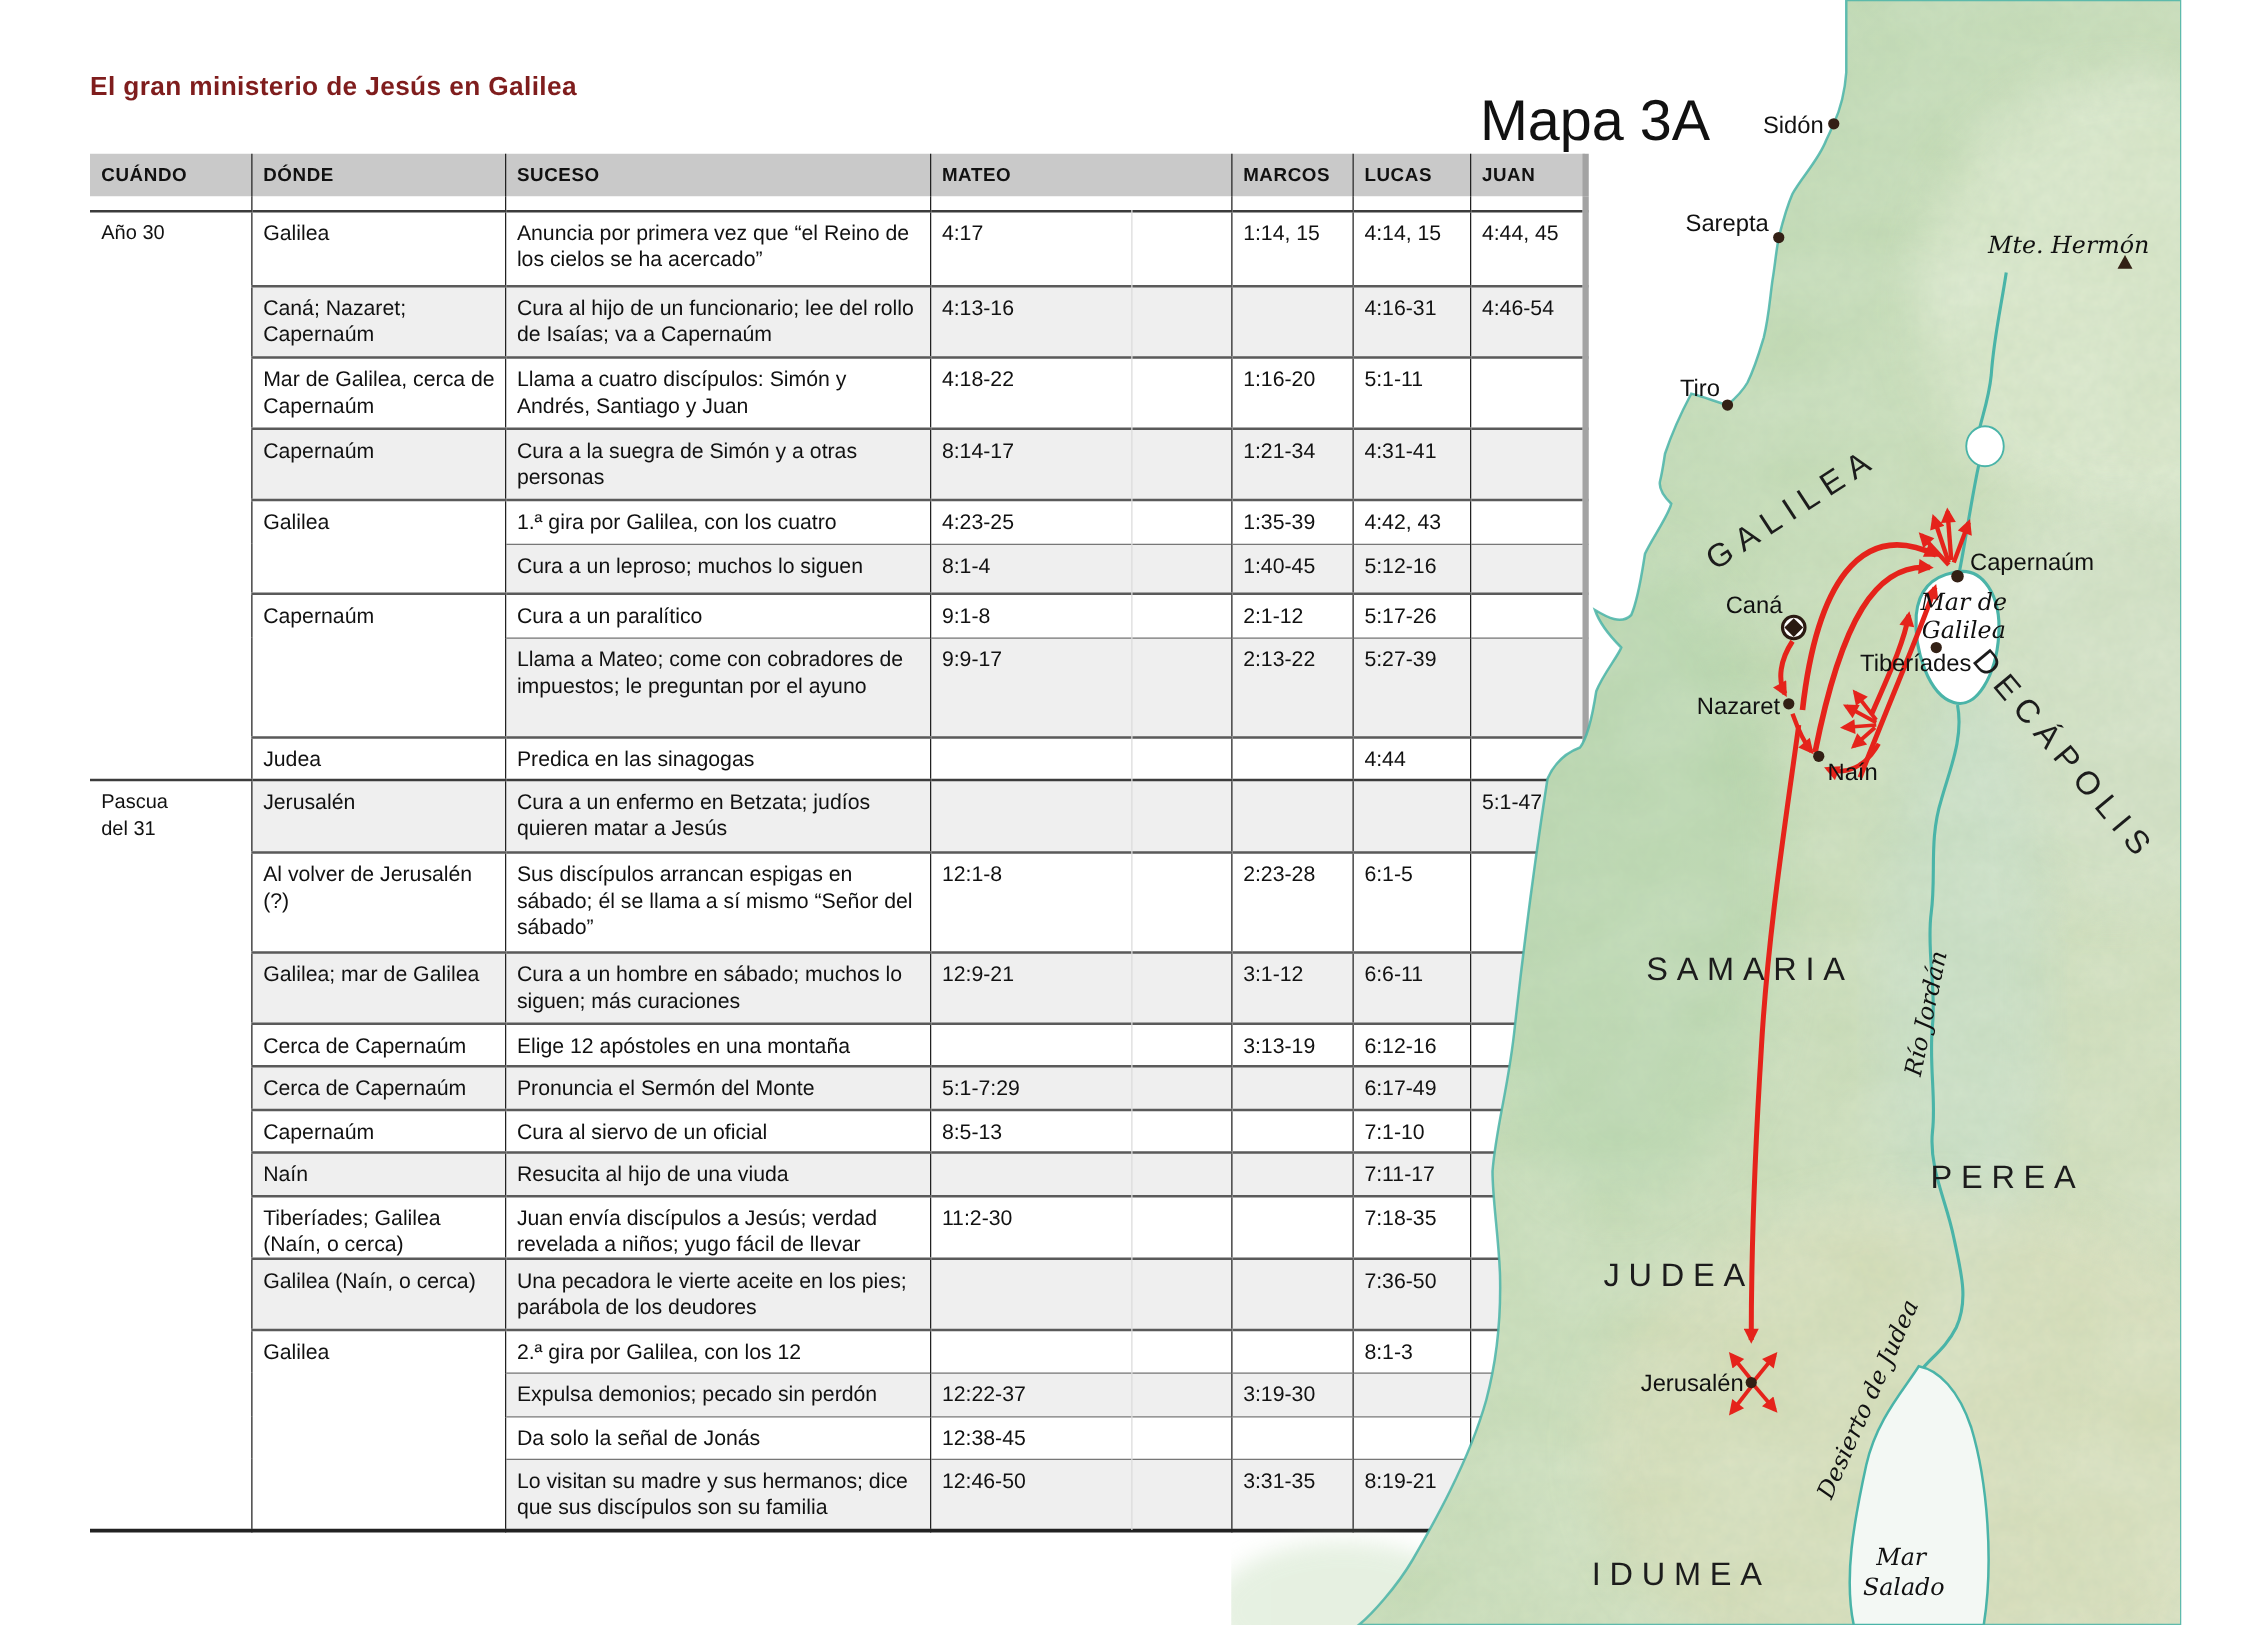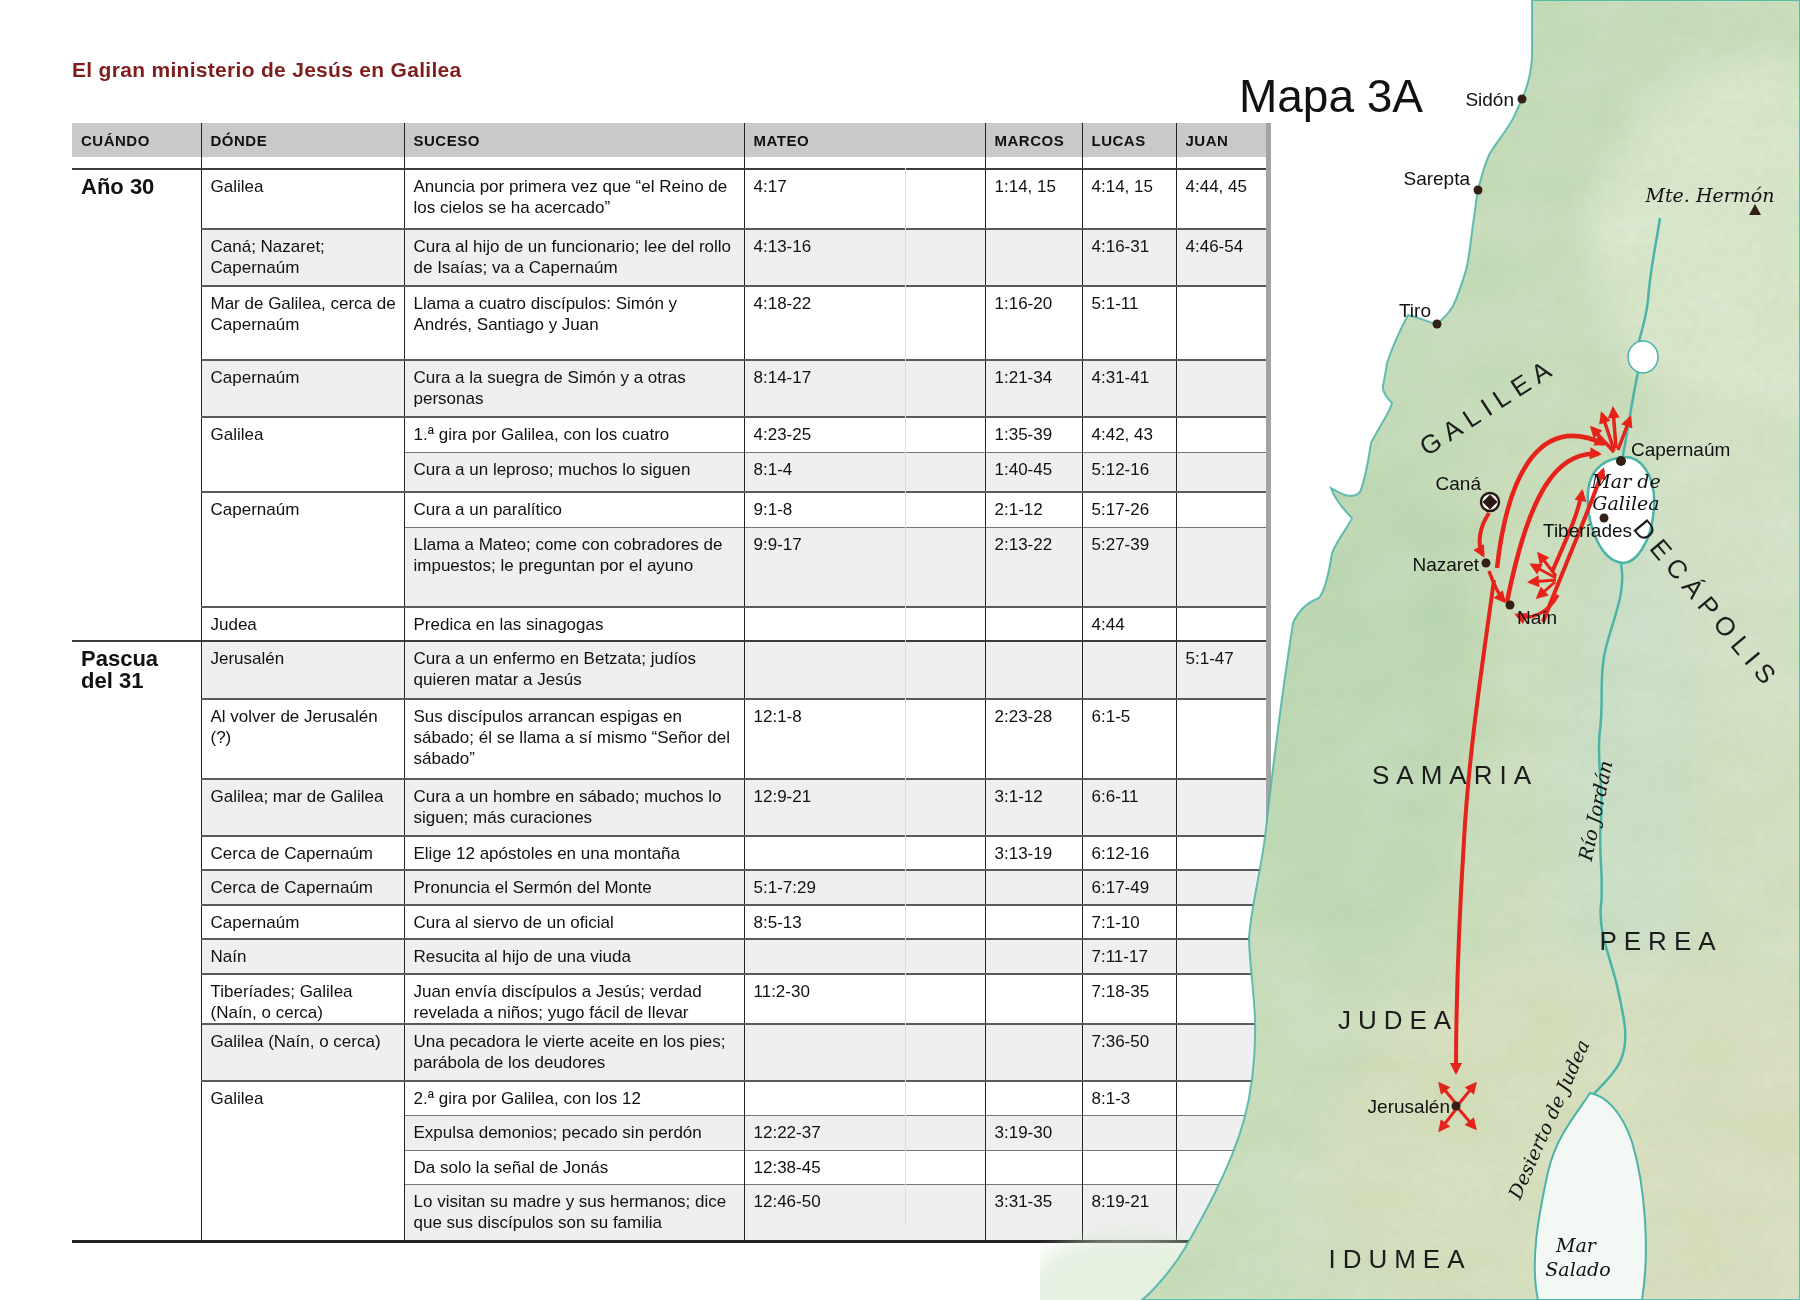--- a/index.html
+++ b/index.html
@@ -12,30 +12,30 @@
          table-layout:fixed;border-right:5px solid #a3a3a3;border-bottom:3px solid #222;}
   #chart col.c-cuando{width:129px;} #chart col.c-donde{width:203px;}
   #chart col.c-suceso{width:340px;} #chart col.c-mateo{width:241px;}
   #chart col.c-marcos{width:97px;}  #chart col.c-lucas{width:94px;}
   #chart col.c-juan{width:92px;}
   #chart th{background:#c9c9c9;font-size:15px;font-weight:bold;letter-spacing:.5px;
             text-align:left;padding:0 0 0 9px;height:34px;border-left:1px solid #222;}
   #chart th.first{border-left:none;}
   #chart td{vertical-align:top;font-size:17px;line-height:21px;padding:6px 6px 0 9px;
             border-left:1px solid #222;}
-  #chart td.cuando{border-left:none;font-weight:bold;font-size:22px;line-height:22px;margin-top:36px;}
+  #chart td.cuando{border-left:none;font-weight:normal;font-size:16px;line-height:22px;margin-top:36px;}
   #chart tr.gap td{padding:0;height:11px;}
   #chart td.sec{border-top:2px solid #3c3c3c;}
   #chart td.grp{border-top:2px solid #5a5a5a;}
   #chart td.sub{border-top:1px solid #777;}
   #chart td.gray{background:#efefef;}
   #mateo-divider{position:absolute;left:905px;top:168px;width:1px;height:1056px;
                  background:#dcdcdc;}
   
-  #map-wrap{position:absolute;left:1040px;top:0;width:760px;height:1296px;}
+  #map-wrap{position:absolute;left:985px;top:0;width:760px;height:1296px;}
   .city-label{font-family:"Liberation Sans",sans-serif;font-size:19px;fill:#111;}
   .region-label{font-family:"Liberation Sans",sans-serif;font-size:26px;fill:#1c1c1c;
                 letter-spacing:7px;}
   .water-label{font-family:"DejaVu Serif","Liberation Serif",serif;font-style:italic;
                font-size:19px;fill:#111;}
   .map-title{font-family:"Liberation Sans",sans-serif;font-size:46px;fill:#111;}
 </style>
 </head>
 <body>
 
@@ -86,21 +86,21 @@
       <td class="sec">4:44, 45</td>
     </tr>
     <tr style="height:57px">
       <td class="grp gray">Caná; Nazaret; Capernaúm</td>
       <td class="grp gray">Cura al hijo de un funcionario; lee del rollo de Isaías; va a Capernaúm</td>
       <td class="grp gray">4:13-16</td>
       <td class="grp gray"></td>
       <td class="grp gray">4:16-31</td>
       <td class="grp gray">4:46-54</td>
     </tr>
-    <tr style="height:74px">
+    <tr style="height:57px">
       <td class="grp">Mar de Galilea, cerca de Capernaúm</td>
       <td class="grp">Llama a cuatro discípulos: Simón y Andrés, Santiago y Juan</td>
       <td class="grp">4:18-22</td>
       <td class="grp">1:16-20</td>
       <td class="grp">5:1-11</td>
       <td class="grp"></td>
     </tr>
     <tr style="height:57px">
       <td class="grp gray">Capernaúm</td>
       <td class="grp gray">Cura a la suegra de Simón y a otras personas</td>

